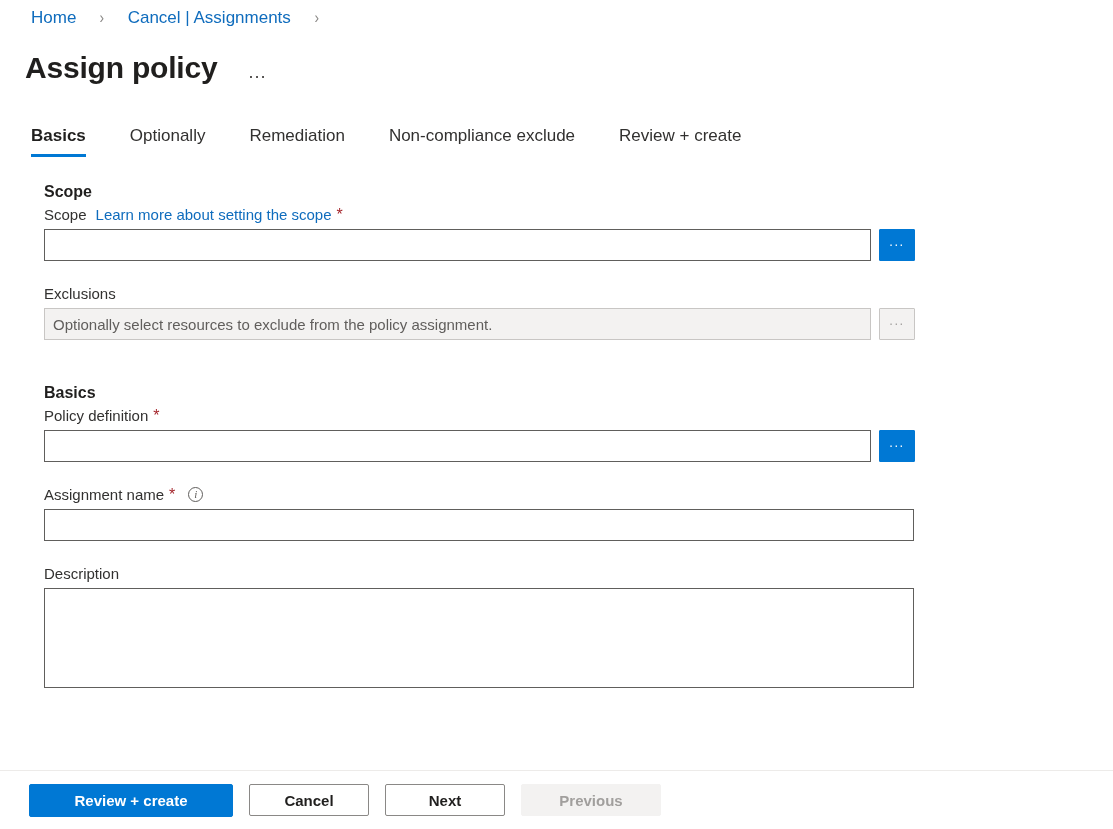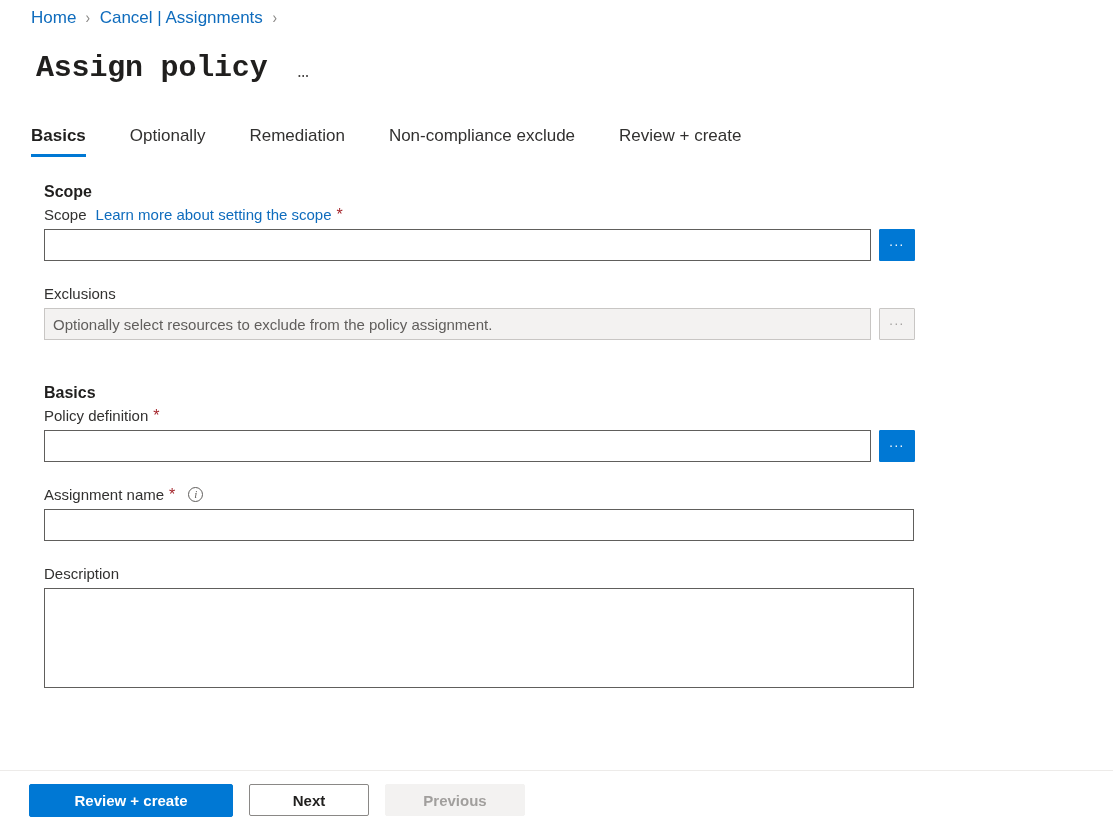--- a/index.html
+++ b/index.html
@@ -12,31 +12,32 @@
     overflow: hidden;
   }
   #root { position: relative; width: 1113px; height: 829px; }
 
   
   .breadcrumb {
     position: absolute; left: 31px; top: 8px;
     display: flex; align-items: center;
     font-size: 17px;
     white-space: nowrap;
+    gap: 14px;
   }
   .crumb-link { color: #0f6cbd; cursor: pointer; }
   .crumb-sep {
     color: #8a8886; margin: 0 9px; font-size: 16px;
     display: inline-block; transform: scaleX(0.85);
   }
 
   
   .title-row {
-    position: absolute; left: 36px; top: 48px;
-    display: flex; align-items: center; font-family: Liberation Mono, monospace;
+    position: absolute; left: 25px; top: 48px;
+    display: flex; align-items: center;
   }
   .page-title {
     font-size: 30px; font-weight: 600; color: #201f1e;
     letter-spacing: -0.2px; line-height: 40px;
   }
   .title-ellipsis {
     margin-left: 30px; margin-top: 8px;
     font-size: 19px; color: #484644; letter-spacing: 2px;
     cursor: pointer; line-height: 12px;
   }
@@ -237,17 +238,18 @@
       <span>Description</span>
     </div>
 
     <textarea class="ta" placeholder="" style=""></textarea>
   </div>
 
   <div class="footer-divider"></div>
 
   <div class="footer">
     <div class="btn primary">Review + create</div>
+    <div class="btn cancel">Cancel</div>
     <div class="btn next">Next</div>
     <div class="btn disabled">Previous</div>
   </div>
 
 </div>
 
 </body></html>

